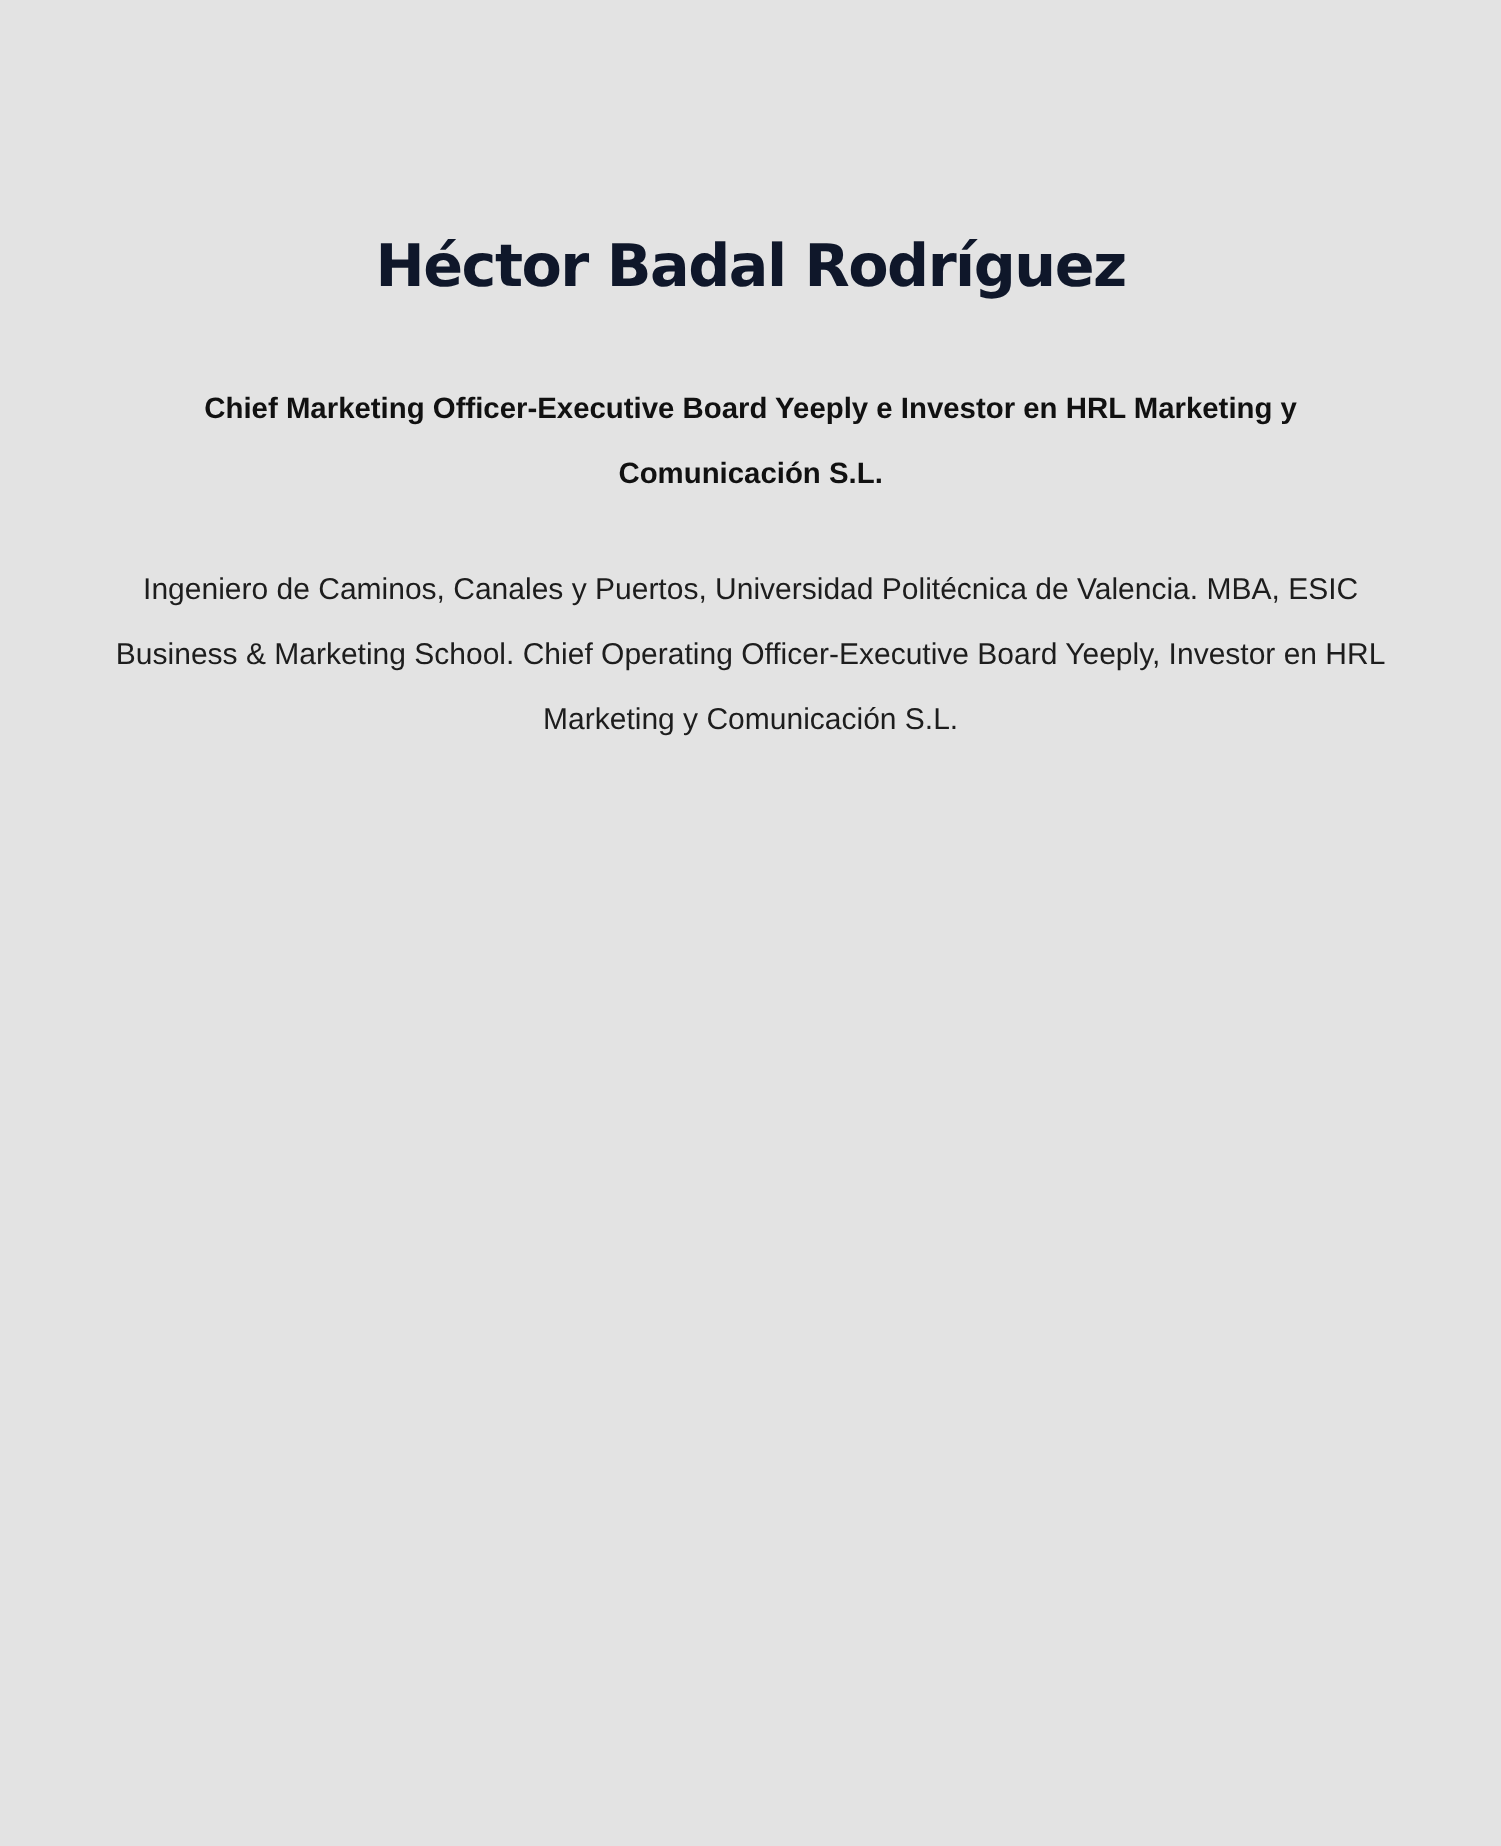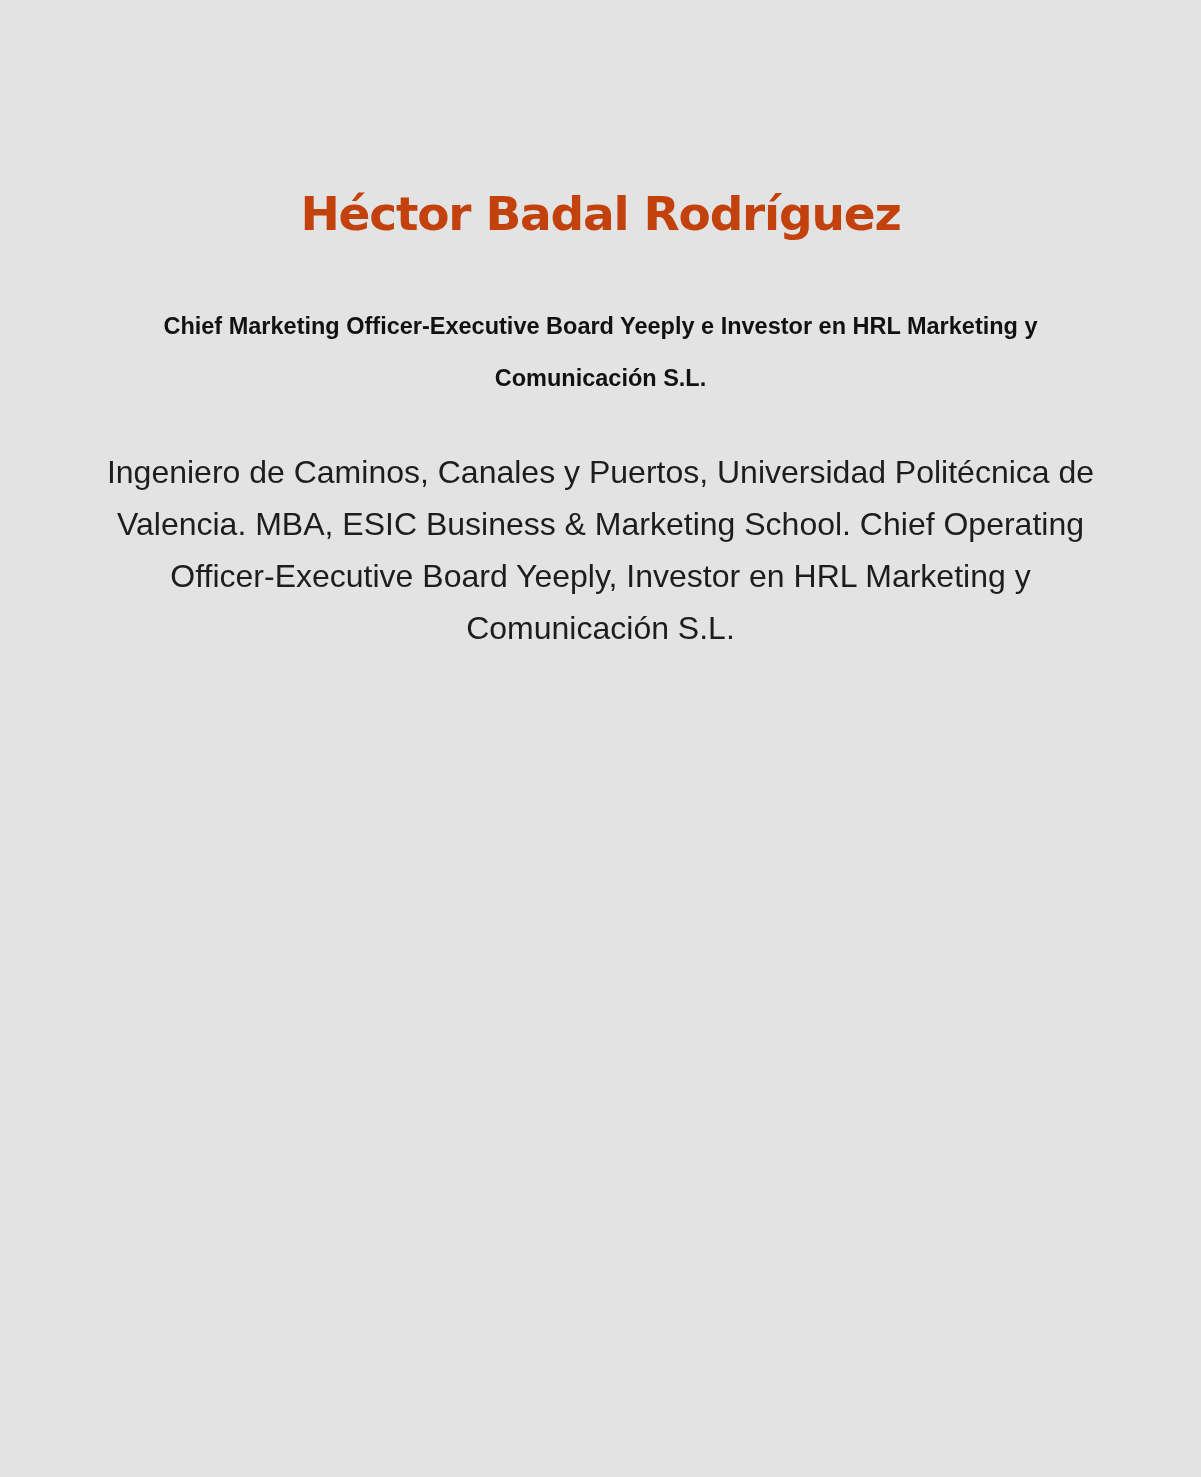--- a/index.html
+++ b/index.html
@@ -20,21 +20,21 @@
     background: #e3e3e3;
     box-sizing: border-box;
   }
   .content {
     padding-top: 186px;
     width: 1201px;
     box-sizing: border-box;
   }
   .profile-name {
     text-align: center;
-    color: #c2410c;
+    color: #0f172a;
     font-family: "DejaVu Sans", sans-serif;
     font-weight: bold;
     font-size: 47px;
     line-height: 56px;
     letter-spacing: -1.2px;
     margin: 0;
     padding: 0 60px;
   }
   .profile-role {
     text-align: center;
@@ -44,21 +44,21 @@
     font-size: 23.5px;
     line-height: 52px;
     margin: 0;
     padding: 58px 120px 0 120px;
   }
   .profile-bio {
     text-align: center;
     color: #1d1d1d;
     font-family: "Liberation Sans", sans-serif;
     font-weight: normal;
-    font-size: 32px;
+    font-size: 24px;
     line-height: 52px;
     margin: 0;
     padding: 42px 90px 0 90px;
   }
 </style>
 </head>
 <body>
 
 <div class="page">
   <div class="content">

